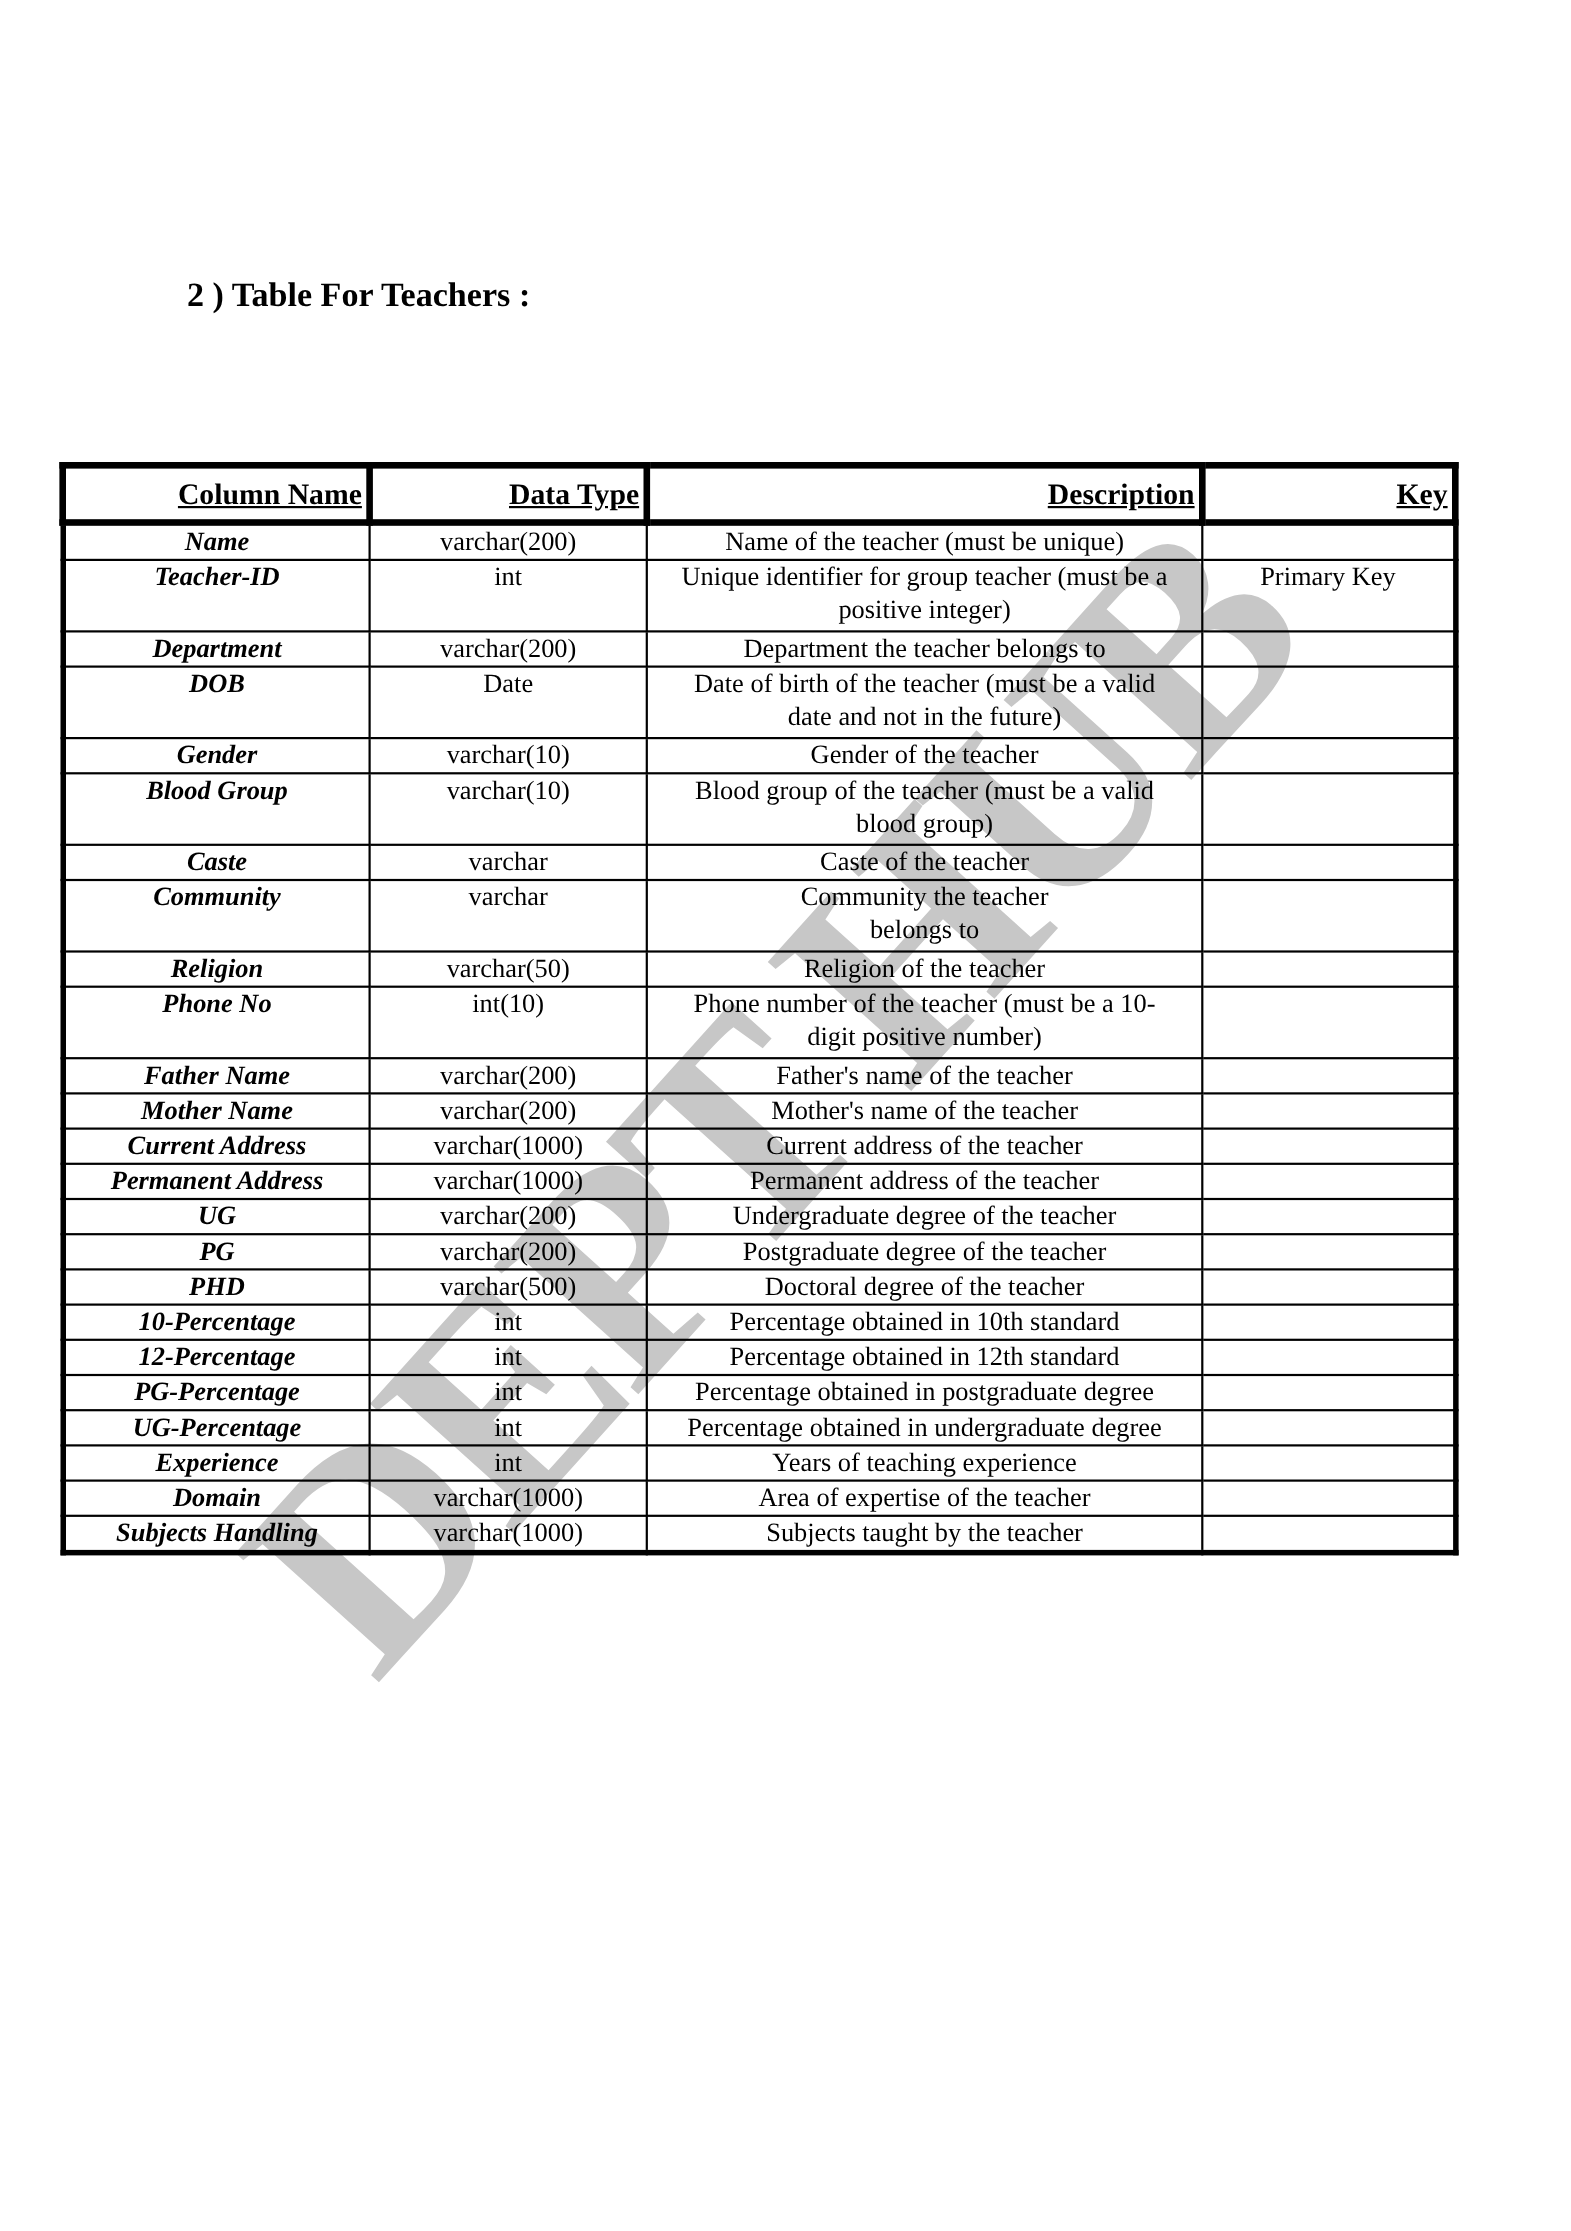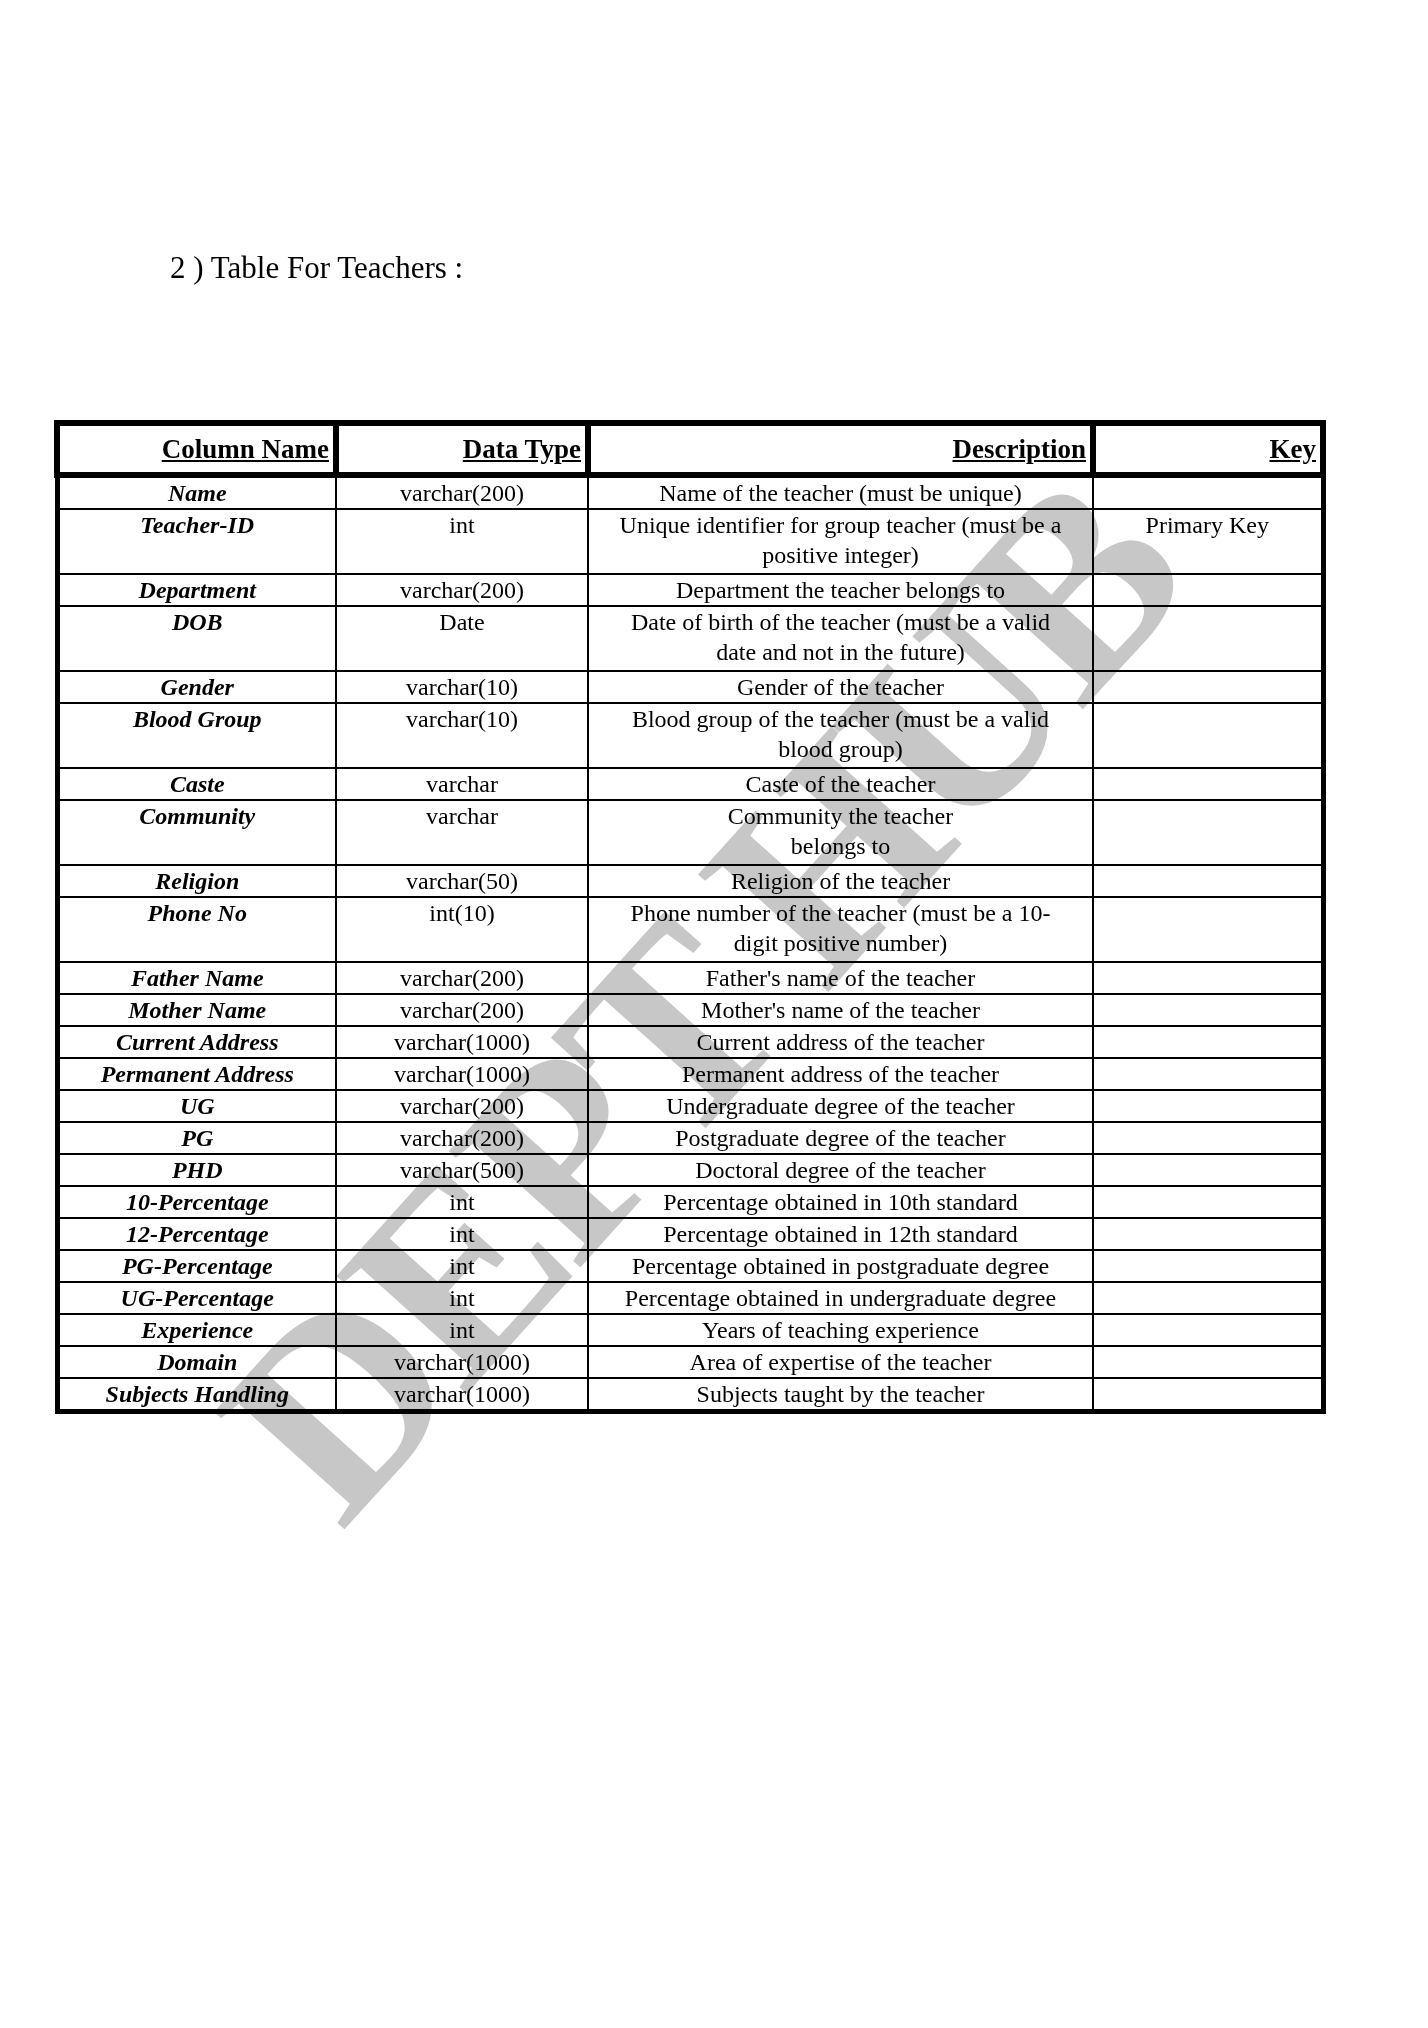--- a/index.html
+++ b/index.html
@@ -24,21 +24,21 @@
     color:#c7c7c7;
     white-space:nowrap;
     z-index:0;
     user-select:none;
   }
   .doc-title {
     position:absolute;
     left:170px;
     top:250px;
     font-size:31px;
-    font-weight:normal;
+    font-weight:bold;
     z-index:2;
     white-space:nowrap;
   }
   table.schema {
     position:absolute;
     left:54px;
     top:420px;
     width:1266px;
     border-collapse:collapse;
     table-layout:fixed;

